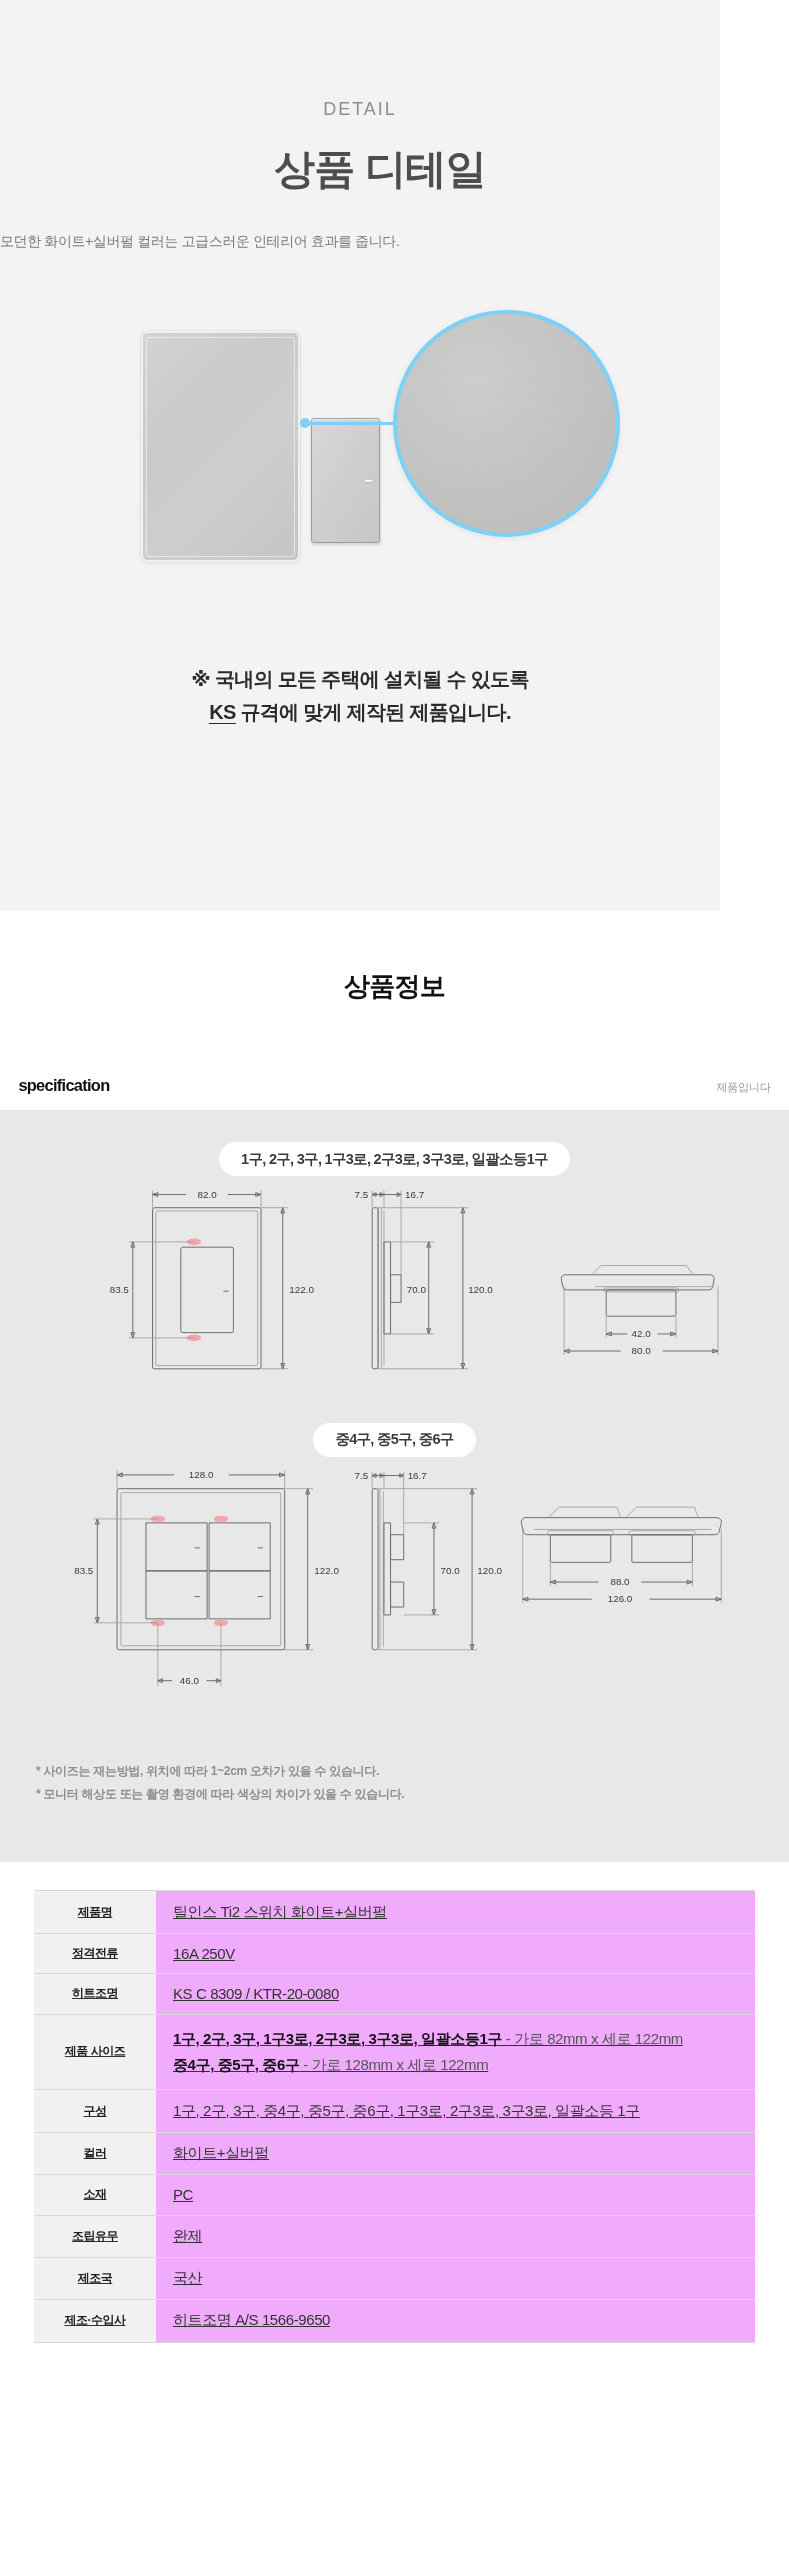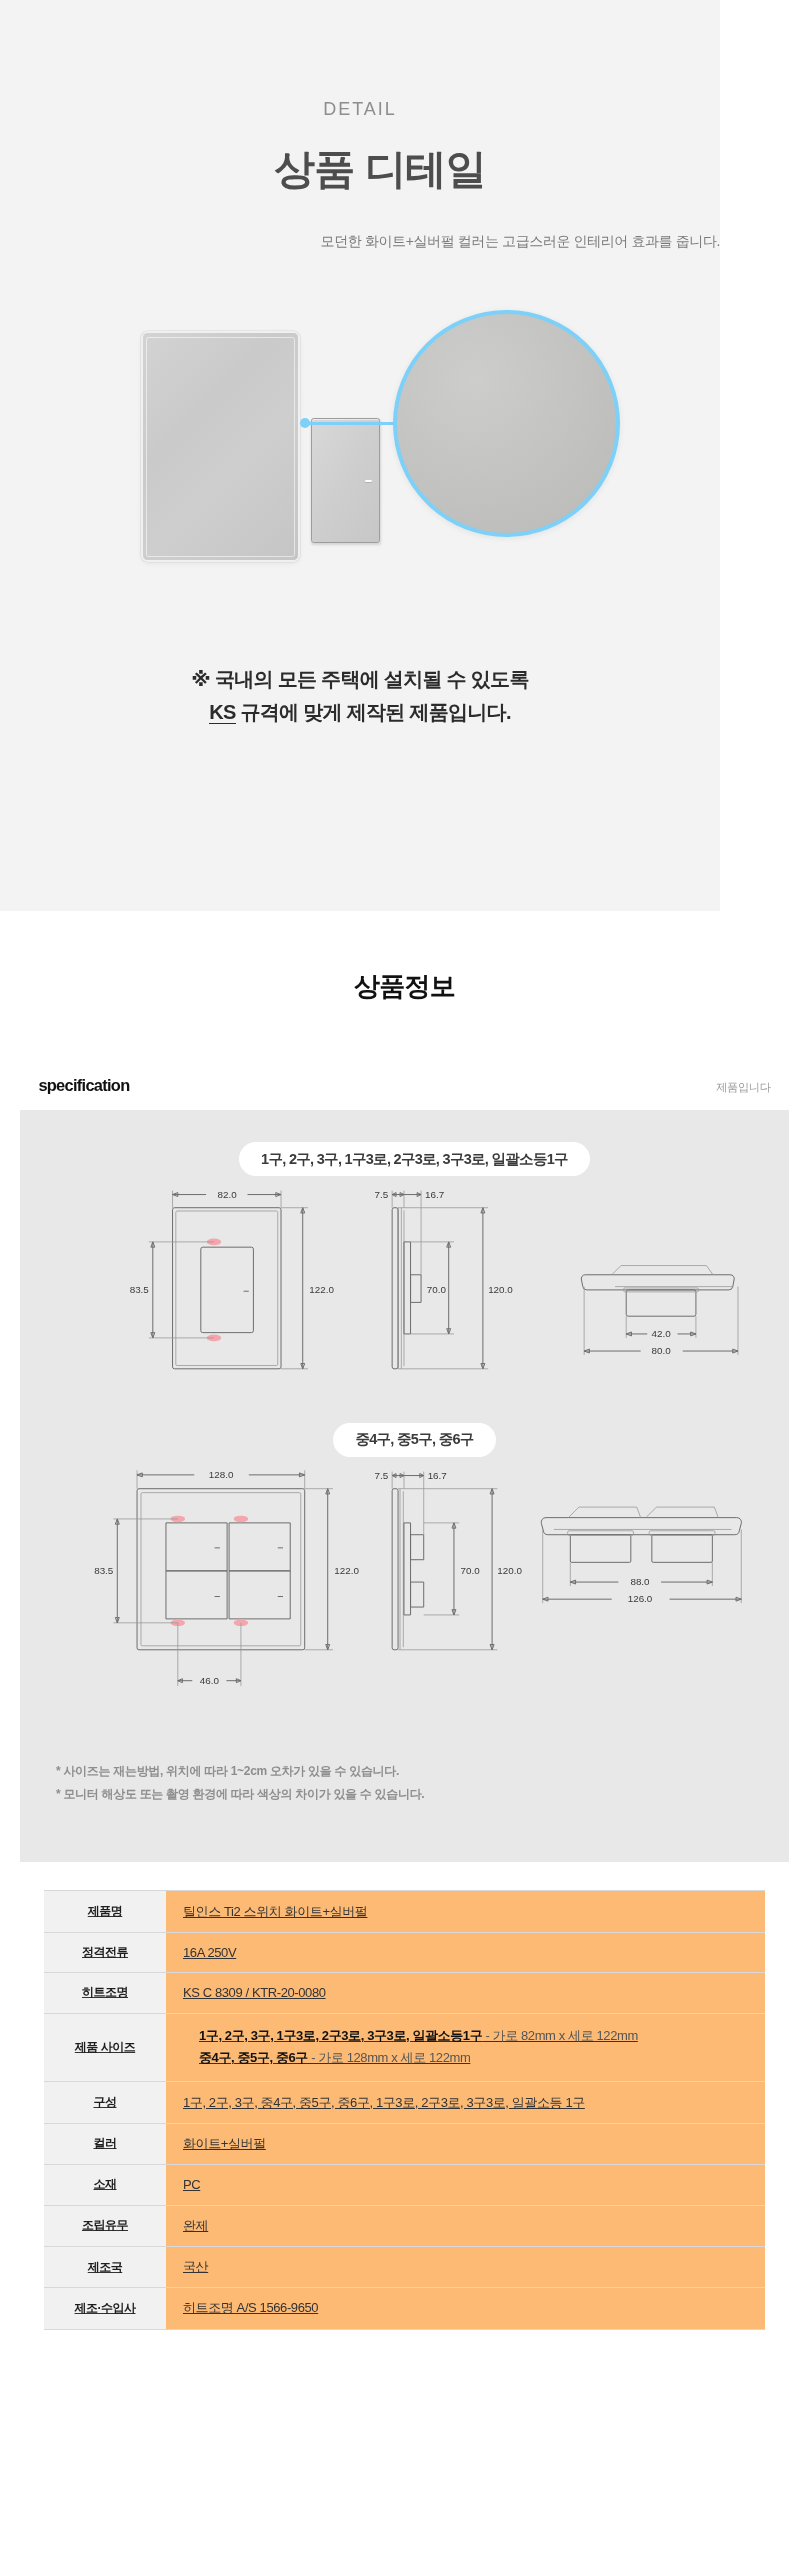--- a/index.html
+++ b/index.html
@@ -31,21 +31,21 @@
   .detail-title {
     text-align: center;
     font-size: 41px;
     font-weight: 700;
     color: #4d4d4d;
     letter-spacing: -0.7px;
     margin-top: 22.4px;
     margin-left: 40px;
   }
   .detail-sub {
-    text-align: right;
+    text-align: left;
     font-size: 14px;
     color: #7a7a7a;
     font-weight: 400;
     margin-top: 36px;
     letter-spacing: -0.4px;
   }
 
   
   .figure-wrap {
     position: relative;
@@ -123,21 +123,21 @@
     color: #2b2b2b;
     letter-spacing: -0.7px;
     line-height: 1.62;
   }
   .ks-underline {
     border-bottom: 1.3px solid #2b2b2b;
     padding-bottom: 0.7px;
   }
 
   
-  .info-section { background: #ffffff; padding-top: 58px; padding-left: 20px; }
+  .info-section { background: #ffffff; padding-top: 58px; }
   .info-title {
     text-align: center;
     font-size: 26px;
     font-weight: 700;
     color: #111;
     letter-spacing: -0.7px;
   }
 
   .spec-head {
     margin-top: 72px;
@@ -224,28 +224,28 @@
     background: #f1f1f1;
     font-size: 12px;
     font-weight: 700;
     color: #1d1d1d;
     text-align: center;
     padding: 11.2px 0;
     letter-spacing: -0.5px;
     vertical-align: middle;
   }
   .spec-table td {
-    background: #fdba74;
-    font-size: 13px;
+    background: #f0abfc;
+    font-size: 15px;
     color: #333;
     padding: 11.2px 0 11.2px 17px;
     letter-spacing: -0.4px;
     vertical-align: middle;
   }
-  .size-line { line-height: 1.75; margin-left: 16px; }
+  .size-line { line-height: 1.75; }
   .size-line b { font-weight: 700; color: #111; }
   .size-line span { color: #555; }
 </style>
 </head>
 <body>
 
 <div class="page">
 
   <section class="detail-section">
 

